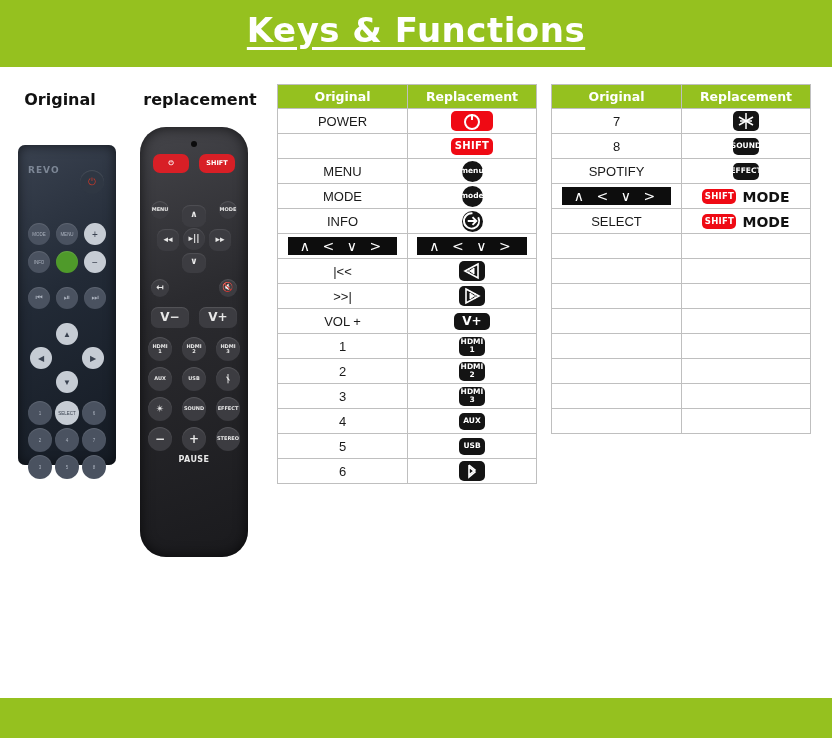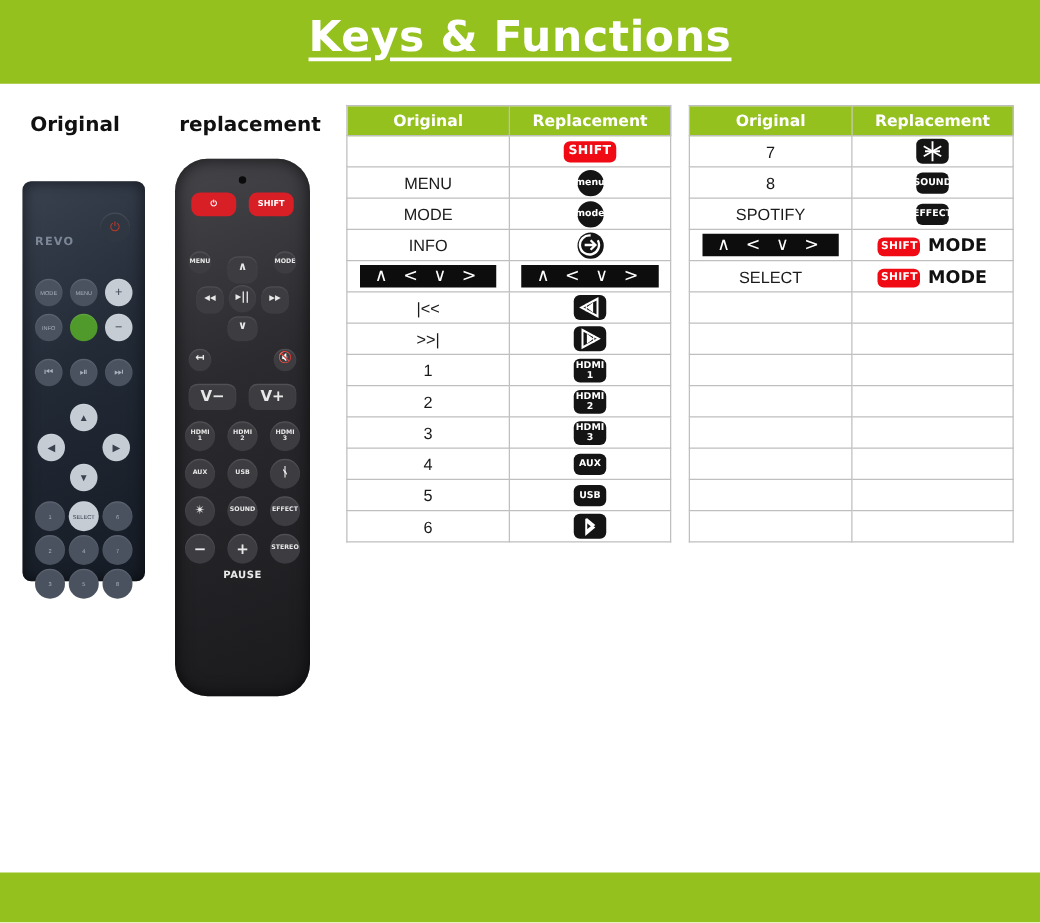--- a/index.html
+++ b/index.html
@@ -35,21 +35,21 @@
   #label-replacement{left:125px;width:150px;}
 
   
   #remote-original{
     position:absolute;left:18px;top:55px;width:98px;height:320px;
     background:linear-gradient(150deg,#3a4250 0%,#222a36 45%,#151b24 100%);
     border-radius:7px;
     box-shadow:inset 0 0 12px rgba(0,0,0,.6);
   }
   #brand-revo{
-    position:absolute;left:10px;top:44px;
+    position:absolute;left:10px;top:20px;
     color:#7d8796;font-size:9px;letter-spacing:1px;font-weight:bold;
     font-family:"DejaVu Sans", sans-serif;
   }
   .ob{position:absolute;border-radius:50%;background:#4a5260;
       color:#aab1bd;font-size:4.5px;text-align:center;
       display:flex;align-items:center;justify-content:center;
       box-shadow:inset 0 1px 1px rgba(255,255,255,.12);}
   .ob.light{background:#c6ccd4;color:#3a4250;}
   .ob.green{background:#4f9a2a;}
   .ob.red{background:#2f3743;color:#c0392b;}
@@ -220,20 +220,30 @@
       <col class="c2">
     </colgroup>
   <thead>
     <tr>
       <th>Original</th>
       <th>Replacement</th>
     </tr>
   </thead>
   <tbody>
       <tr>
+        <td>POWER</td>
+        <td><span class="chip chip-red chip-power">
+            <svg width="22" height="22" viewBox="0 0 22 22">
+              <circle cx="11" cy="12" r="7" fill="none" stroke="#fff" stroke-width="2"></circle>
+              <rect x="10" y="2" width="2" height="8" fill="#fff"></rect>
+              <rect x="9" y="1" width="4" height="3" fill="#ef0a14"></rect>
+            </svg>
+          </span></td>
+      </tr>
+      <tr>
         <td></td>
         <td><span class="chip chip-red chip-shift">SHIFT</span></td>
       </tr>
       <tr>
         <td>MENU</td>
         <td><span class="chip chip-circ">menu</span></td>
       </tr>
       <tr>
         <td>MODE</td>
         <td><span class="chip chip-circ">mode</span></td>
@@ -261,20 +271,24 @@
           </span></td>
       </tr>
       <tr>
         <td>&gt;&gt;|</td>
         <td><span class="chip chip-sq chip-media">
             <svg width="22" height="20" viewBox="0 0 22 20">
               <path d="M5 3 L18 10 L5 17 Z" fill="none" stroke="#fff" stroke-width="1.6"></path>
               <path d="M9 7 L13 10 L9 13 Z M14 7 L14 13" fill="#fff" stroke="#fff" stroke-width="1"></path>
             </svg>
           </span></td>
+      </tr>
+      <tr>
+        <td>VOL +</td>
+        <td><span class="chip chip-sq chip-vol">V+</span></td>
       </tr>
       <tr>
         <td>1</td>
         <td><span class="chip chip-sq chip-hdmi">
             <span>HDMI</span>
             <span>1</span>
           </span></td>
       </tr>
       <tr>
         <td>2</td>

